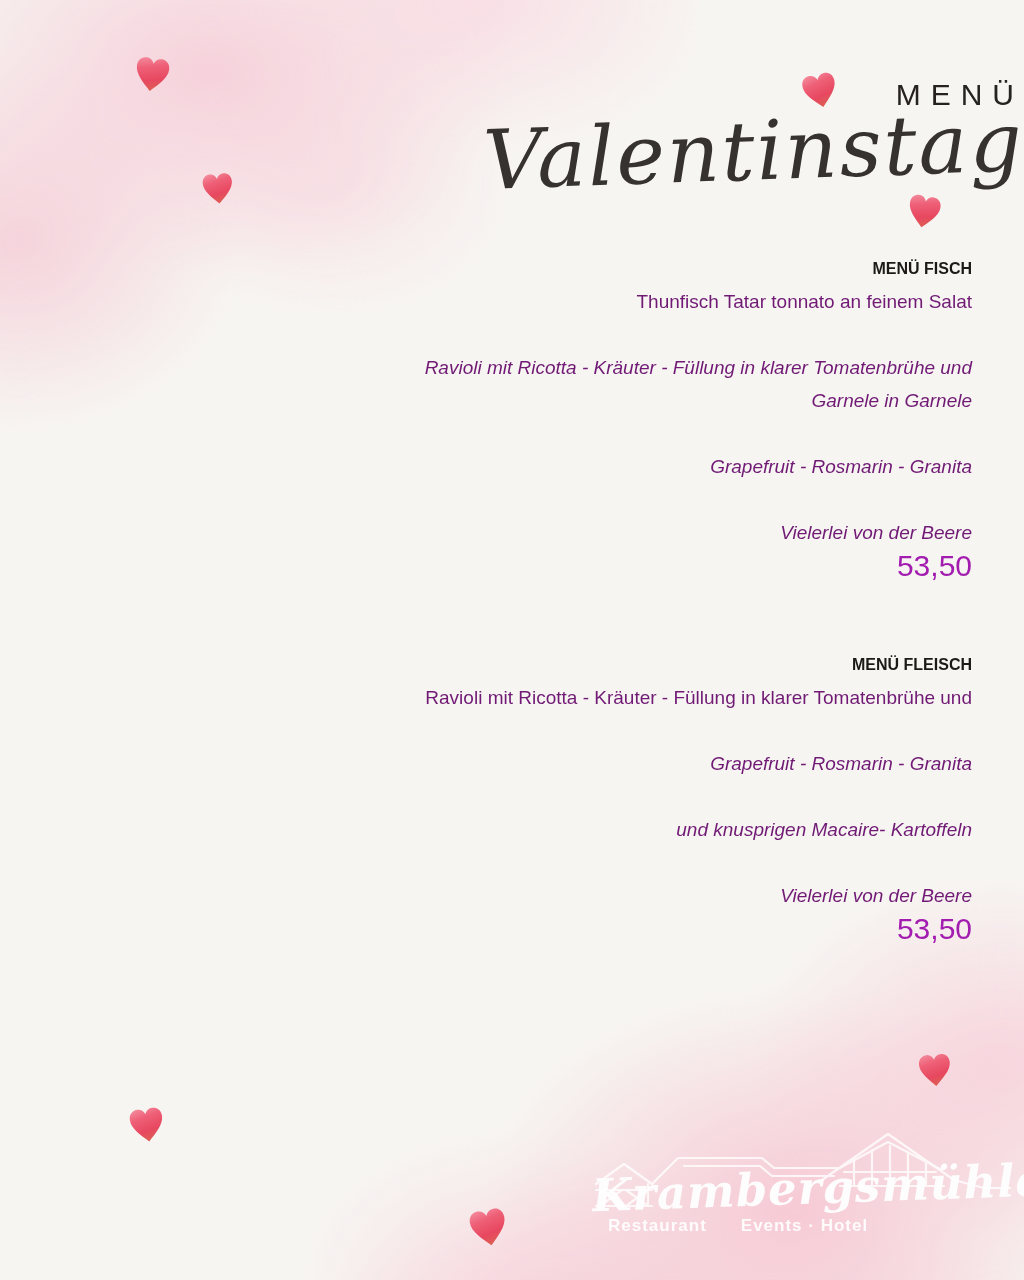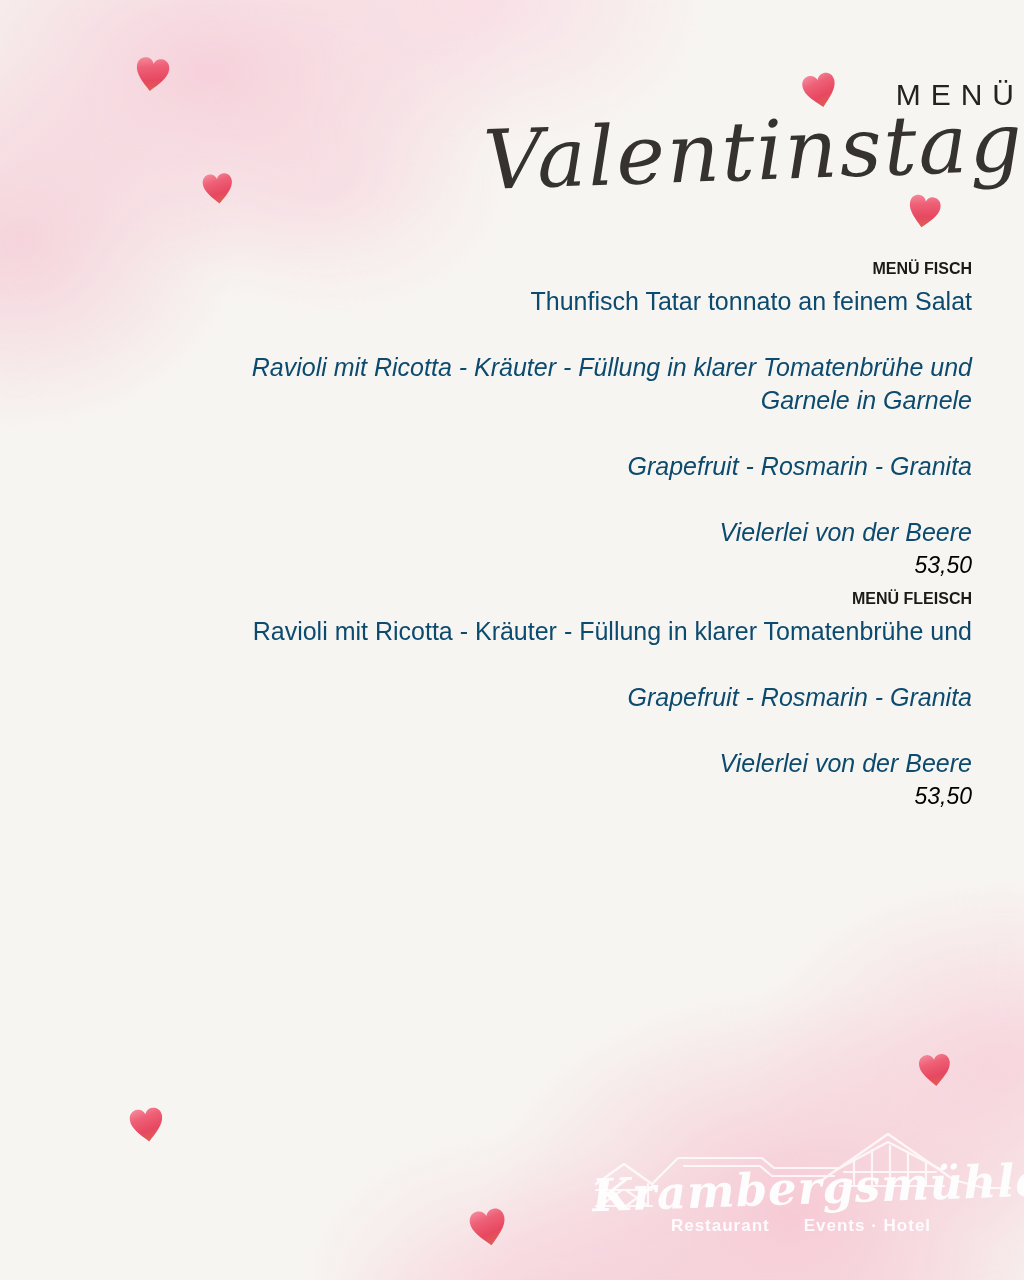--- a/index.html
+++ b/index.html
@@ -46,37 +46,37 @@
     text-indent:10px;
   }
   .menu-subtitle{
     position:absolute;top:112px;left:0;right:0;
     font-family:"DejaVu Serif",serif;font-style:italic;font-weight:400;
     font-size:82px;color:#36322f;letter-spacing:2px;
     transform:rotate(-2deg);
   }
   .menu{position:absolute;top:252px;left:52px;right:52px;}
   .menu-section{}
-  .menu-section + .menu-section{}
+  .menu-section + .menu-section{margin-top:66px;}
   .section-heading{font-size:16px;font-weight:700;line-height:33px;color:#1c1917;}
   .course{margin-top:0;}
   .course + .course{margin-top:33px;font-style:italic;}
-  .course-line{font-size:25px;line-height:33px;color:#0c4a6e;}
-  .price-line{font-size:23px;line-height:33px;color:#000000;font-style:italic;}
+  .course-line{font-size:19px;line-height:33px;color:#701a75;}
+  .price-line{font-size:30px;line-height:33px;color:#a21caf;}
   
   .logo{position:absolute;left:592px;top:1128px;width:424px;height:130px;color:#ffffff;}
   .logo-art{position:absolute;left:0;top:0;width:424px;height:96px;opacity:0.8;}
   .logo-name{
     position:absolute;left:0;right:10px;top:34px;text-align:center;
     font-family:"DejaVu Serif",serif;font-style:italic;font-weight:700;
     font-size:45px;letter-spacing:1px;opacity:0.96;
     transform:rotate(-2deg);
   }
   .logo-tagline{
-    position:absolute;left:4px;right:10px;top:88px;text-align:center;
+    position:absolute;left:16px;right:10px;top:88px;
     font-size:17px;font-weight:700;letter-spacing:1px;opacity:0.92;
   }
   .logo-tagline .tag-left{margin-right:34px;}
   .hidden-defs{position:absolute;width:0;height:0;}
 </style>
 </head>
 <body>
 
 <div class="page">
 
@@ -158,20 +158,21 @@
 
       <div class="menu-section">
         <div class="section-heading">MENÜ FLEISCH</div>
         <div class="course">
           <div class="course-line">Ravioli mit Ricotta - Kräuter - Füllung in klarer Tomatenbrühe und</div>
         </div>
         <div class="course">
           <div class="course-line">Grapefruit - Rosmarin - Granita</div>
         </div>
         <div class="course">
+          <div class="course-line">und knusprigen Macaire- Kartoffeln</div>
         </div>
         <div class="course">
           <div class="course-line">Vielerlei von der Beere</div>
         </div>
         <div class="price-line">53,50</div>
       </div>
 
     </div>
   </div>
 

